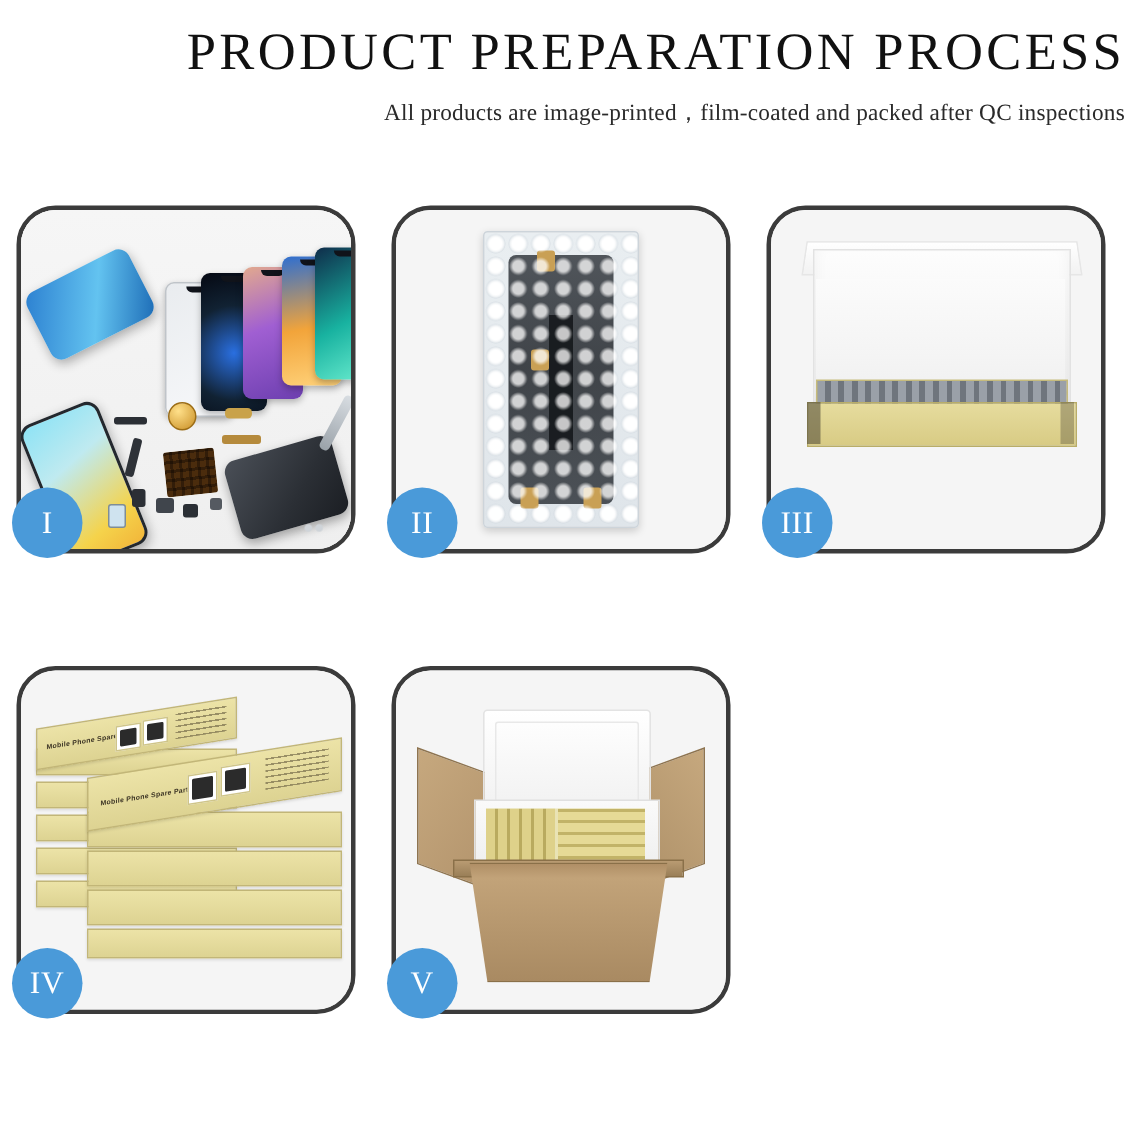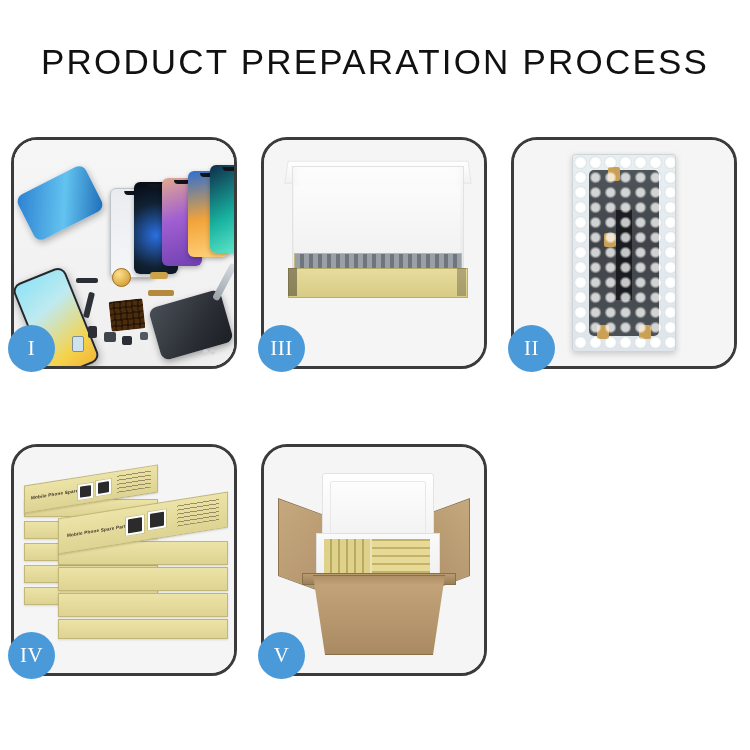--- a/index.html
+++ b/index.html
@@ -4,21 +4,21 @@
 <style>
   html,body{margin:0;padding:0;}
   body{
     width:750px;height:750px;
     background:#ffffff;
     font-family:"Liberation Sans","DejaVu Sans",sans-serif;
     overflow:hidden;
     position:relative;
   }
   
-  .header{ text-align:center; padding-top:44px; }
+  .header{ text-align:right; padding-top:17px;font-family:Liberation Serif, serif; }
   .title{
     font-size:35px;
     letter-spacing:2.2px;
     color:#111111;
     font-weight:500;
     line-height:1;
     white-space:nowrap;
   }
   .subtitle{
     margin-top:13px;
@@ -279,20 +279,21 @@
     transform:rotate(22deg);opacity:.9;
   }
   .p6-tape1{position:absolute;left:42px;top:96px;width:16px;height:18px;background:#a5875f;opacity:.85;}
   .p6-tape2{position:absolute;left:46px;top:160px;width:16px;height:14px;background:#a5875f;opacity:.8;}
 </style>
 </head>
 <body>
 
 <div class="header">
   <div class="title">PRODUCT PREPARATION PROCESS</div>
+  <div class="subtitle">All products are image-printed，film-coated and packed after QC inspections</div>
 </div>
 
 <div class="grid">
 
   <div class="panel">
     <div class="panel-inner">
       <div class="scene">
         <div class="p1-bg"></div>
         <div class="ph-tilt"></div>
         <div class="phone ph-f1">
@@ -327,47 +328,47 @@
         <div class="screwdriver"></div>
         <div class="screws"></div>
       </div>
     </div>
     <div class="badge">I</div>
   </div>
 
   <div class="panel">
     <div class="panel-inner">
       <div class="scene">
-        <div class="p3-lidtop"></div>
-        <div class="p3-lid"></div>
-        <div class="p3-foam"></div>
-        <div class="p3-boxtop"></div>
-        <div class="p3-boxfront"></div>
-        <div class="p3-edgeL"></div>
-        <div class="p3-edgeR"></div>
-      </div>
-    </div>
-    <div class="badge">III</div>
-  </div>
-
-  <div class="panel">
-    <div class="panel-inner">
-      <div class="scene">
         <div class="p2-bag">
           <div class="p2-part"></div>
           <div class="p2-strip p2-s1"></div>
           <div class="p2-tab p2-t1"></div>
           <div class="p2-tab p2-t2"></div>
           <div class="p2-tab p2-t3"></div>
           <div class="p2-tab p2-t4"></div>
           <div class="p2-gloss"></div>
         </div>
       </div>
     </div>
     <div class="badge">II</div>
+  </div>
+
+  <div class="panel">
+    <div class="panel-inner">
+      <div class="scene">
+        <div class="p3-lidtop"></div>
+        <div class="p3-lid"></div>
+        <div class="p3-foam"></div>
+        <div class="p3-boxtop"></div>
+        <div class="p3-boxfront"></div>
+        <div class="p3-edgeL"></div>
+        <div class="p3-edgeR"></div>
+      </div>
+    </div>
+    <div class="badge">III</div>
   </div>
 
   <div class="panel">
     <div class="panel-inner">
       <div class="scene">
         <div class="stack">
 
           <div class="sb" style="left:0;top:30px;width:132px;height:16px;"></div>
           <div class="sb" style="left:0;top:52px;width:132px;height:16px;"></div>
           <div class="sb" style="left:0;top:74px;width:132px;height:16px;"></div>

